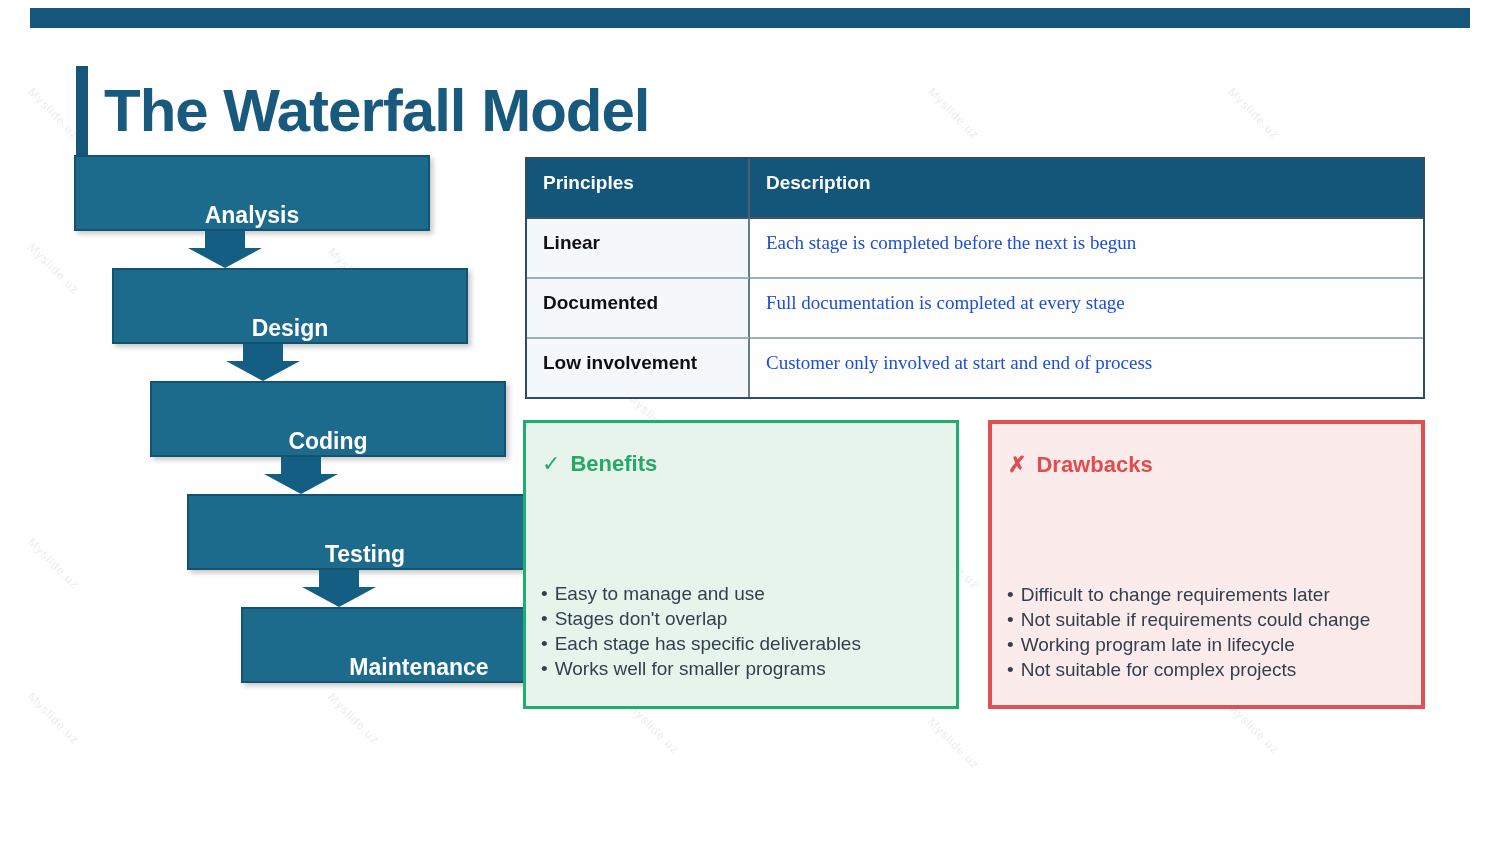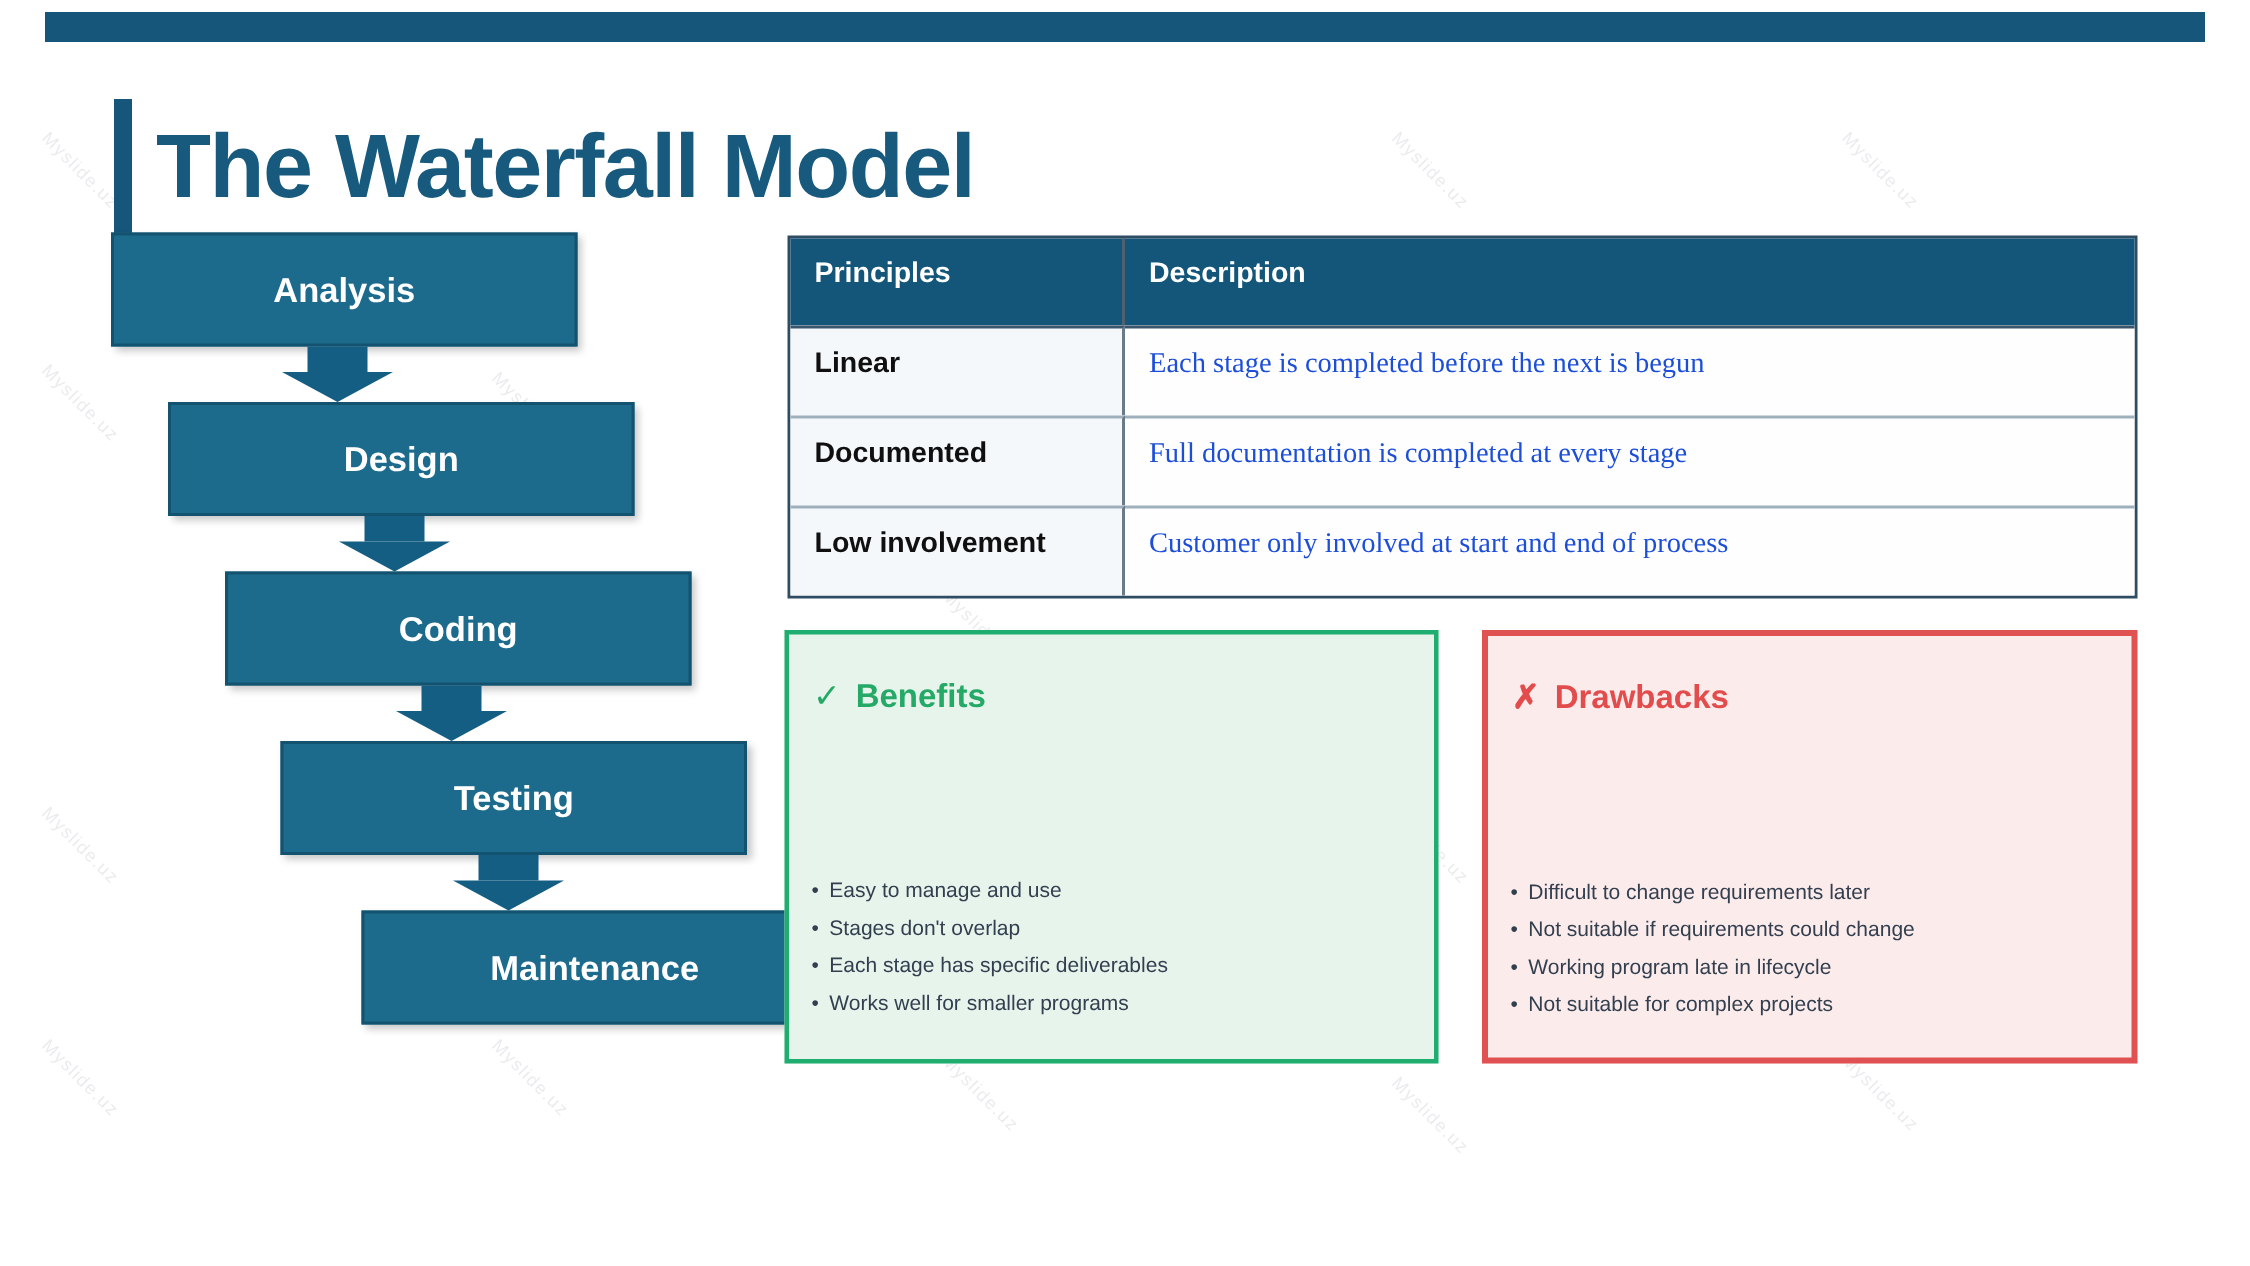--- a/index.html
+++ b/index.html
@@ -11,23 +11,23 @@
   .top-bar { position: absolute; left: 30px; top: 8px; width: 1440px; height: 20px;
     background: #15567a; }
 
   
   .title-accent { position: absolute; left: 76px; top: 66px; width: 12px; height: 94px;
     background: #15567a; }
   .page-title { position: absolute; left: 104px; top: 76px; font-size: 60px; font-weight: 700;
     letter-spacing: -1px; color: #175a7e; }
 
   
-  .flow-box { position: absolute; width: 311px; height: 76px; background: #1d6b8c;
+  .flow-box { position: absolute; width: 356px; height: 76px; background: #1d6b8c;
     border: 2px solid #14536f; box-shadow: 3px 3px 5px rgba(0,0,0,0.22);
-    display: flex; align-items: center; justify-content: center; }
+    display: flex; align-items: flex-end; justify-content: center; }
   .flow-box span { color: #ffffff; font-weight: 700; font-size: 23px; }
   .fb0 { left: 74px;  top: 155px; }
   .fb1 { left: 112px; top: 268px; }
   .fb2 { left: 150px; top: 381px; }
   .fb3 { left: 187px; top: 494px; }
   .fb4 { left: 241px; top: 607px; }
 
   .down-arrow { position: absolute; width: 74px; }
   .down-arrow .stem { width: 40px; height: 17px; background: #155e83; margin: 0 auto; }
   .down-arrow .head { width: 0; height: 0; margin: 0 auto;
@@ -53,21 +53,21 @@
   
   .panel { position: absolute; top: 420px; height: 289px; }
   .panel-benefits { left: 523px; width: 436px; background: #e7f4ec; border: 3px solid #1fae70; }
   .panel-drawbacks { left: 988px; width: 437px; background: #fcebeb; border: 4px solid #e05151; }
   .panel-head { position: absolute; left: 16px; top: 28px; font-size: 22px; font-weight: 700; }
   .panel-benefits .panel-head { color: #25a967; }
   .panel-drawbacks .panel-head { color: #e34c4c; }
   .panel-head .mark { margin-right: 10px; font-weight: 400; }
   .panel-drawbacks .panel-head .mark { font-weight: 700; }
   .panel-list { position: absolute; left: 15px; top: 158px; right: 10px; list-style: none; }
-  .panel-list li { font-size: 14px; line-height: 25px; color: #323f4f; white-space: nowrap; }
+  .panel-list li { font-size: 19px; line-height: 25px; color: #323f4f; white-space: nowrap; }
   .panel-list .bmark { margin-right: 7px; }
 
   
   .wm { position: absolute; font-size: 12px; letter-spacing: 1px; color: rgba(100,112,126,0.14);
     transform: rotate(45deg); transform-origin: left top; }
 </style>
 </head>
 <body>
 
 <div class="stage">

